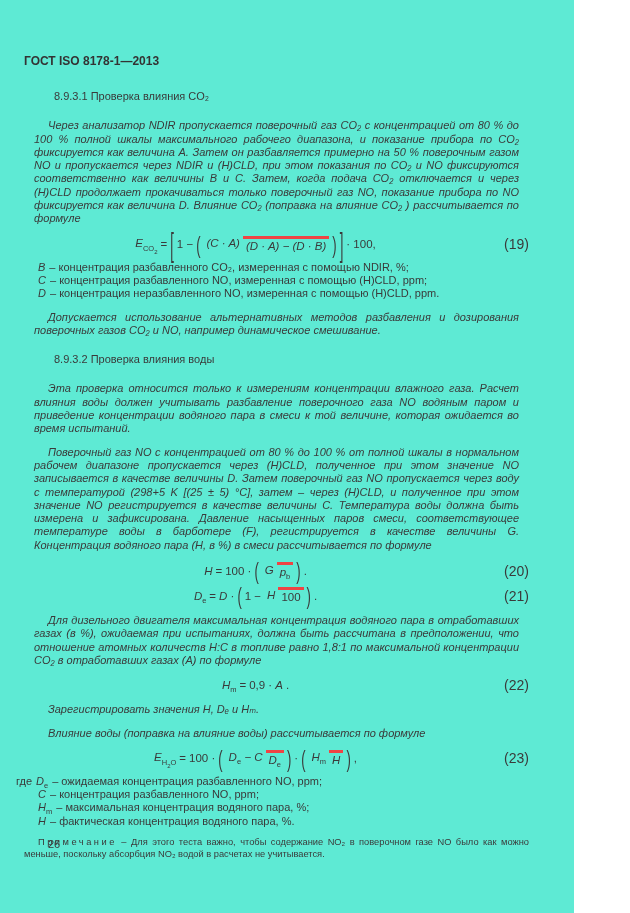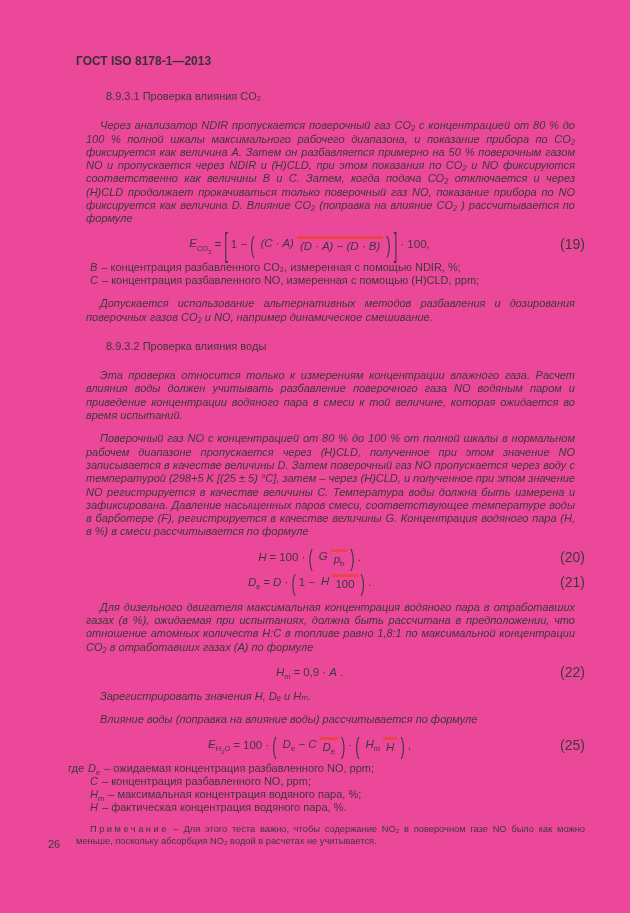--- a/index.html
+++ b/index.html
@@ -1,23 +1,23 @@
 <!DOCTYPE html>
 <html><head>
 <meta charset="utf-8">
 <style>
   html,body { margin:0; padding:0; background:#ffffff; }
   .page {
     position:relative;
-    width:630px; height:913px;
-    background:#ec4899;
+    width:574px; height:913px;
+    background:#5eead4;
     font-family:"Liberation Sans","DejaVu Sans",sans-serif;
     color:#3a3a3a;
     box-sizing:border-box;
-    padding:54px 45px 0 76px;
+    padding:54px 45px 0 24px;
     overflow:hidden;
   }
   .doc-header { font-size:12px; font-weight:bold; margin:0 0 22px 0; color:#333; }
   .para {
     font-size:11px; line-height:13.3px;
     text-align:justify; margin:10px; text-indent:14px;font-style:italic;
   }
   .heading { font-size:11px; line-height:13.3px; margin:16px; text-indent:14px; }
   .it { font-style:italic; }
   
@@ -69,20 +69,21 @@
         <span class="brk">]</span>
         <span>· 100,</span>
       </span>
     </div>
     <span class="eq-no">(19)</span>
   </div>
 
   <div>
     <div class="defrow"><span class="dvargroup"><span class="it">B</span><sub class="sub1"></sub></span><span>– концентрация разбавленного CO₂, измеренная с помощью NDIR, %;</span></div>
     <div class="defrow"><span class="dvargroup"><span class="it">C</span><sub class="sub1"></sub></span><span>– концентрация разбавленного NO, измеренная с помощью (H)CLD, ppm;</span></div>
+    <div class="defrow"><span class="dvargroup"><span class="it">D</span><sub class="sub1"></sub></span><span>– концентрация неразбавленного NO, измеренная с помощью (H)CLD, ppm.</span></div>
   </div>
 
   <p class="para">Допускается использование альтернативных методов разбавления и дозирования поверочных газов CO₂ и NO, например динамическое смешивание.</p>
 
   <div class="heading">8.9.3.2 Проверка влияния воды</div>
   <p class="para">Эта проверка относится только к измерениям концентрации влажного газа. Расчет влияния воды должен учитывать разбавление поверочного газа NO водяным паром и приведение концентрации водяного пара в смеси к той величине, которая ожидается во время испытаний.</p>
   <p class="para">Поверочный газ NO с концентрацией от 80 % до 100 % от полной шкалы в нормальном рабочем диапазоне пропускается через (H)CLD, полученное при этом значение NO записывается в качестве величины D. Затем поверочный газ NO пропускается через воду с температурой (298+5 K [(25 ± 5) °C], затем – через (H)CLD, и полученное при этом значение NO регистрируется в качестве величины C. Температура воды должна быть измерена и зафиксирована. Давление насыщенных паров смеси, соответствующее температуре воды в барботере (F), регистрируется в качестве величины G. Концентрация водяного пара (H, в %) в смеси рассчитывается по формуле</p>
 
   <div class="eq-row">
     <div class="eq-center">
@@ -155,21 +156,21 @@
         <span>·</span>
         <span class="prn">(</span>
         <span class="frac">
           <span class="num"><span class="it">H</span><sub class="sub1">m</sub></span>
           <span class="den it">H</span>
         </span>
         <span class="prn">)</span>
         <span>,</span>
       </span>
     </div>
-    <span class="eq-no">(25)</span>
+    <span class="eq-no">(23)</span>
   </div>
 
   <div>
     <div class="defrow first"><span class="dwhere">где</span><span class="dvargroup"><span class="it">D</span><sub class="sub1">e</sub></span><span>– ожидаемая концентрация разбавленного NO, ppm;</span></div>
     <div class="defrow"><span class="dvargroup"><span class="it">C</span><sub class="sub1"></sub></span><span>– концентрация разбавленного NO, ppm;</span></div>
     <div class="defrow"><span class="dvargroup"><span class="it">H</span><sub class="sub1">m</sub></span><span>– максимальная концентрация водяного пара, %;</span></div>
     <div class="defrow"><span class="dvargroup"><span class="it">H</span><sub class="sub1"></sub></span><span>– фактическая концентрация водяного пара, %.</span></div>
   </div>
 
   <div class="note">

